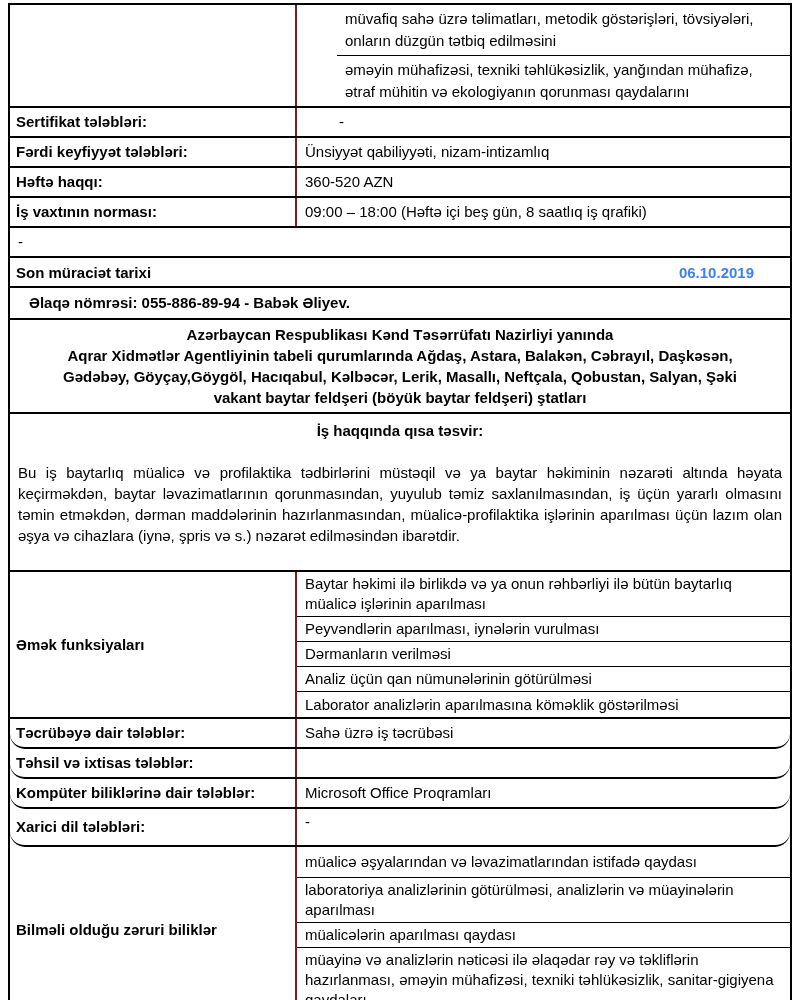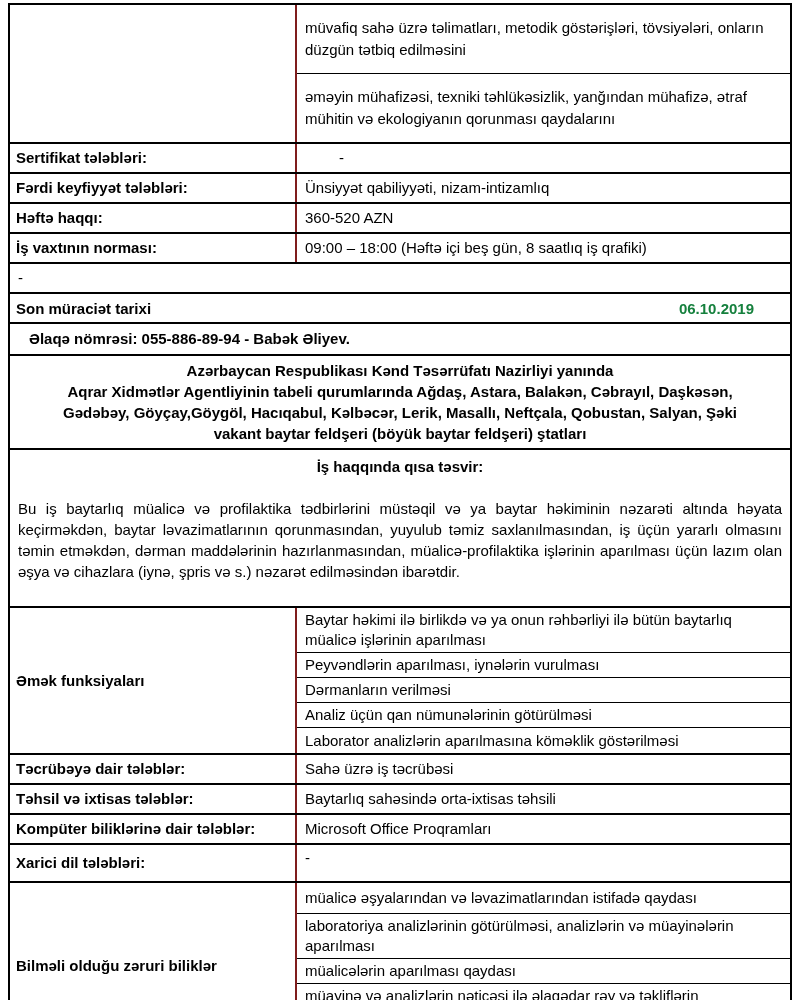--- a/index.html
+++ b/index.html
@@ -56,21 +56,21 @@
   }
   .sub-cell {
     border-bottom: 1.5px solid #000;
     padding: 2px 8px;
     line-height: 20px;
     display: flex;
     align-items: center;
     flex: 1 0 auto;
   }
   .sub-cell:last-child { border-bottom: none; }
-  .sub-cell.tall { min-height: 47px; line-height: 22px; padding: 12px 8px; }
+  .sub-cell.tall { min-height: 47px; line-height: 22px; padding: 3px 8px; margin-left: 40px; }
   .sub-cell.one { min-height: 25px; }
   .fn-first { min-height: 45px; }
 
   
   .dates-row { min-height: 30px; }
   .date-cell {
     display: flex;
     align-items: center;
     justify-content: space-between;
     padding: 3px 8px 3px 6px;
@@ -104,21 +104,21 @@
     line-height: 21px;
   }
   .summary-body {
     margin-top: 21px;
     text-align: justify;
     line-height: 21px;
   }
   .center-label { justify-content: flex-start; }
 
   
-  .req-row { min-height: 28px; }
+  .req-row { min-height: 28px; border-radius: 15px; }
   .req-row.tall-row { min-height: 38px; }
   .req-row.tall-row .value-cell { align-items: flex-start; padding-top: 2px; }
 
   .kn-first { min-height: 31px; }
 </style>
 </head>
 <body>
 
 <div class="doc">
 
@@ -146,21 +146,21 @@
     <div class="label-cell">İş vaxtının norması:</div>
     <div class="value-cell">09:00 – 18:00 (Həftə içi beş gün, 8 saatlıq iş qrafiki)</div>
   </div>
   <div class="row attr-row">
     <div class="value-cell">-</div>
   </div>
 
   <div class="row dates-row">
     <div class="date-cell right">
       <span>Son müraciət tarixi</span>
-      <span class="date-val" style="color: #15803d;">06.10.2019</span>
+      <span class="date-val" style="color: #3b82f6;">06.10.2019</span>
     </div>
   </div>
 
   <div class="row contact-row">
     <div class="single-cell">Əlaqə nömrəsi: 055-886-89-94 - Babək Əliyev.</div>
   </div>
 
   <div class="row">
     <div class="single-cell org-heading">Azərbaycan Respublikası Kənd Təsərrüfatı Nazirliyi yanında
 Aqrar Xidmətlər Agentliyinin tabeli qurumlarında Ağdaş, Astara, Balakən, Cəbrayıl, Daşkəsən,
@@ -185,21 +185,20 @@
       <div class="sub-cell one">Laborator analizlərin aparılmasına köməklik göstərilməsi</div>
     </div>
   </div>
 
   <div class="row req-row">
     <div class="label-cell">Təcrübəyə dair tələblər:</div>
     <div class="value-cell">Sahə üzrə iş təcrübəsi</div>
   </div>
   <div class="row req-row">
     <div class="label-cell">Təhsil və ixtisas tələblər:</div>
-    <div class="value-cell">Baytarlıq sahəsində orta-ixtisas təhsili</div>
   </div>
   <div class="row req-row">
     <div class="label-cell">Kompüter biliklərinə dair tələblər:</div>
     <div class="value-cell">Microsoft Office Proqramları</div>
   </div>
   <div class="row req-row tall-row">
     <div class="label-cell">Xarici dil tələbləri:</div>
     <div class="value-cell">-</div>
   </div>
 

